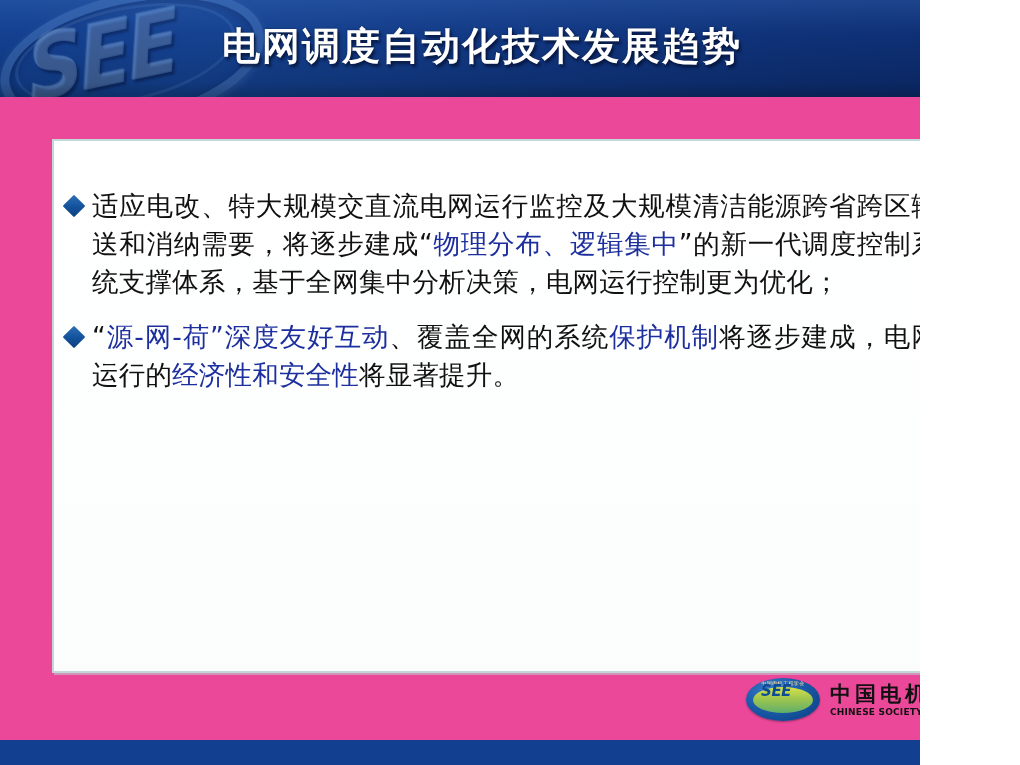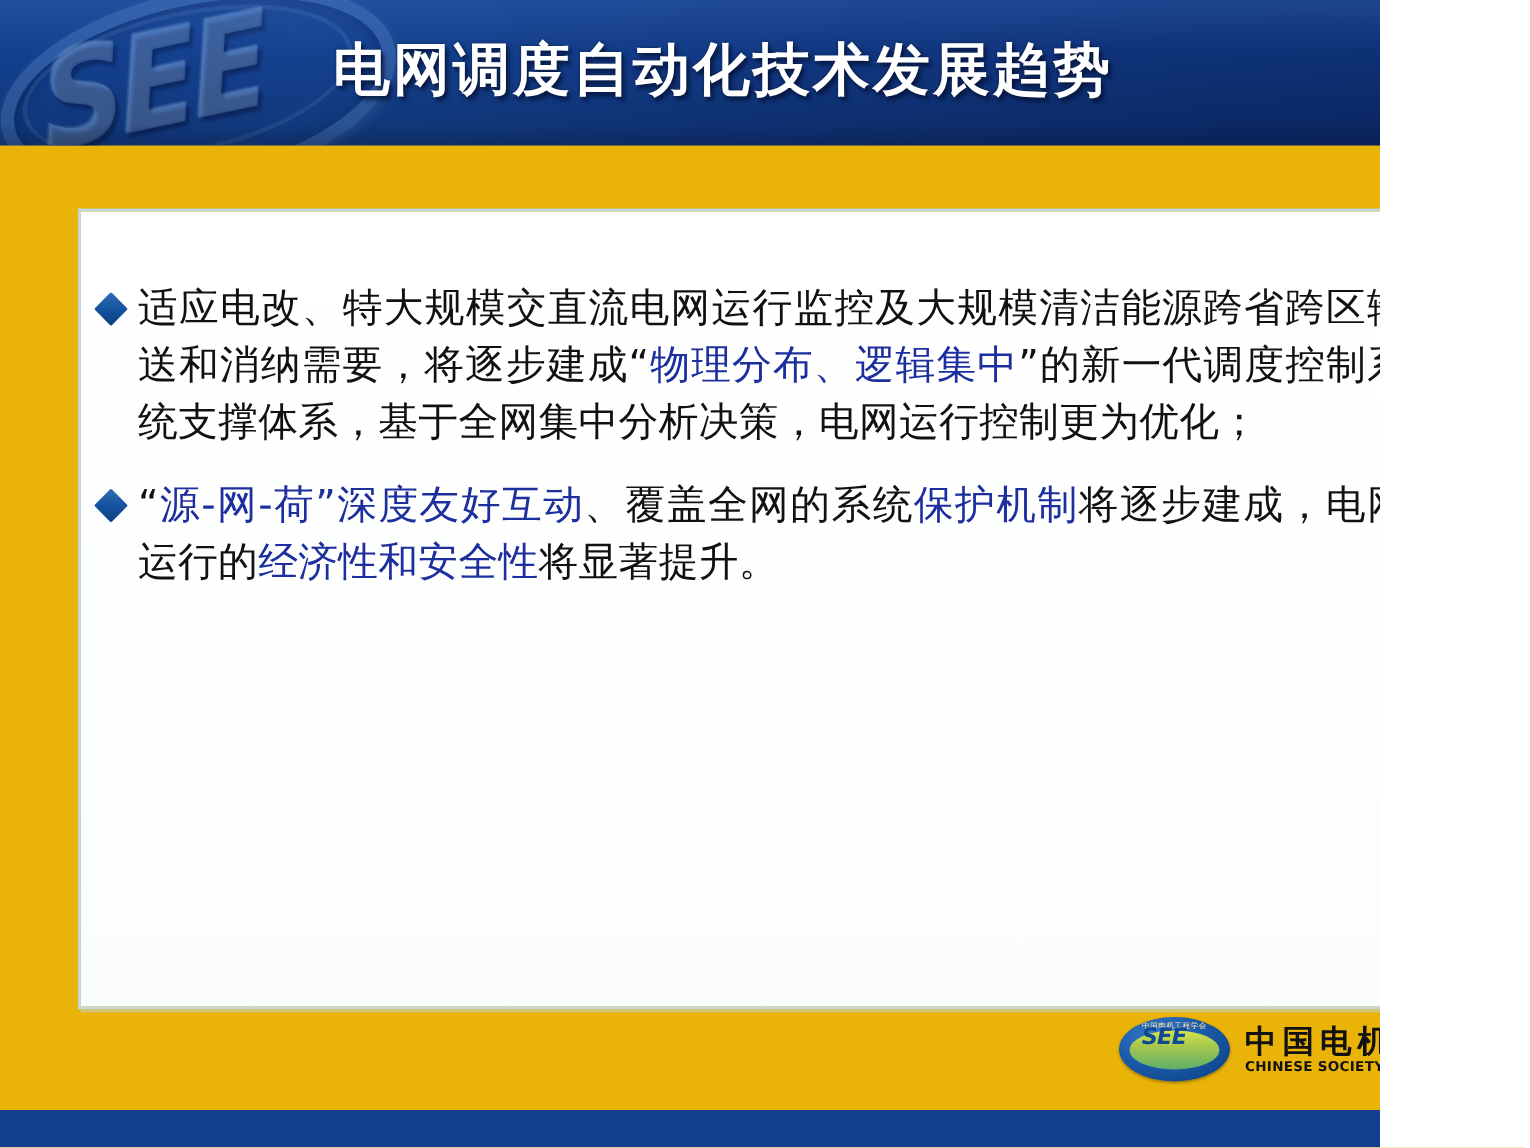--- a/index.html
+++ b/index.html
@@ -9,21 +9,21 @@
     background: #ffffff;
   }
   body {
     font-family: "DejaVu Sans", "Liberation Sans", sans-serif;
   }
   .slide {
     position: relative;
     width: 920px;
     height: 765px;
     overflow: hidden;
-    background: #eab308;
+    background: #ec4899;
   }
 
   
   .header {
     position: absolute;
     left: 0; top: 0;
     width: 1020px;
     height: 97px;
     background: linear-gradient(100deg, #123f8f 0%, #14418f 22%, #10357f 55%, #0d2f74 80%, #0c2c70 100%);
     overflow: hidden;

